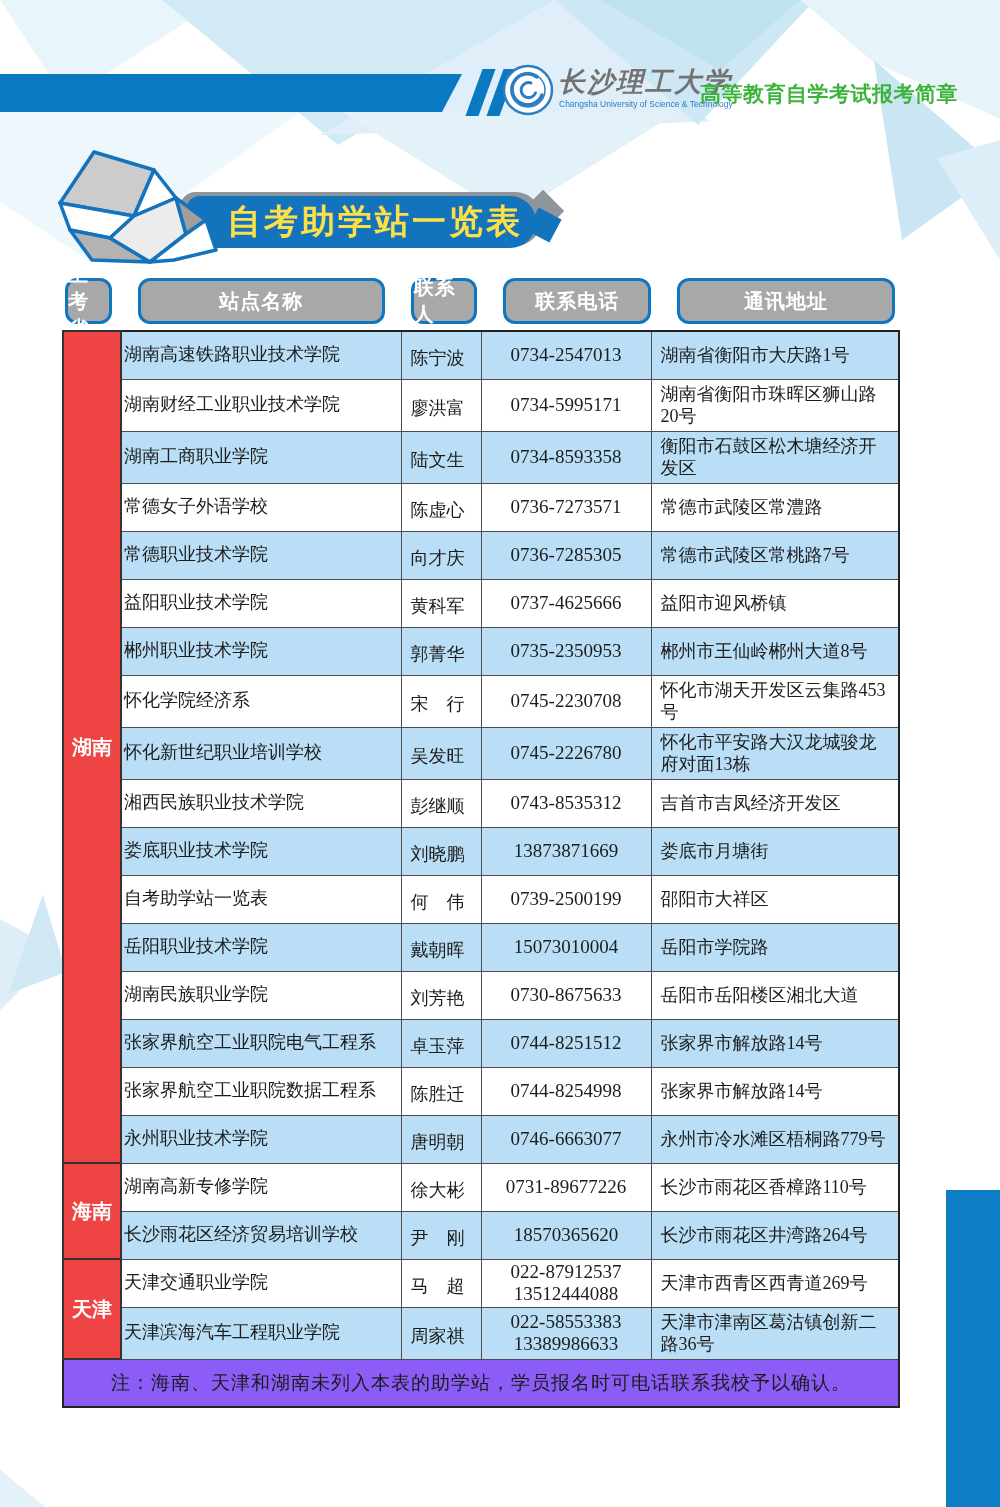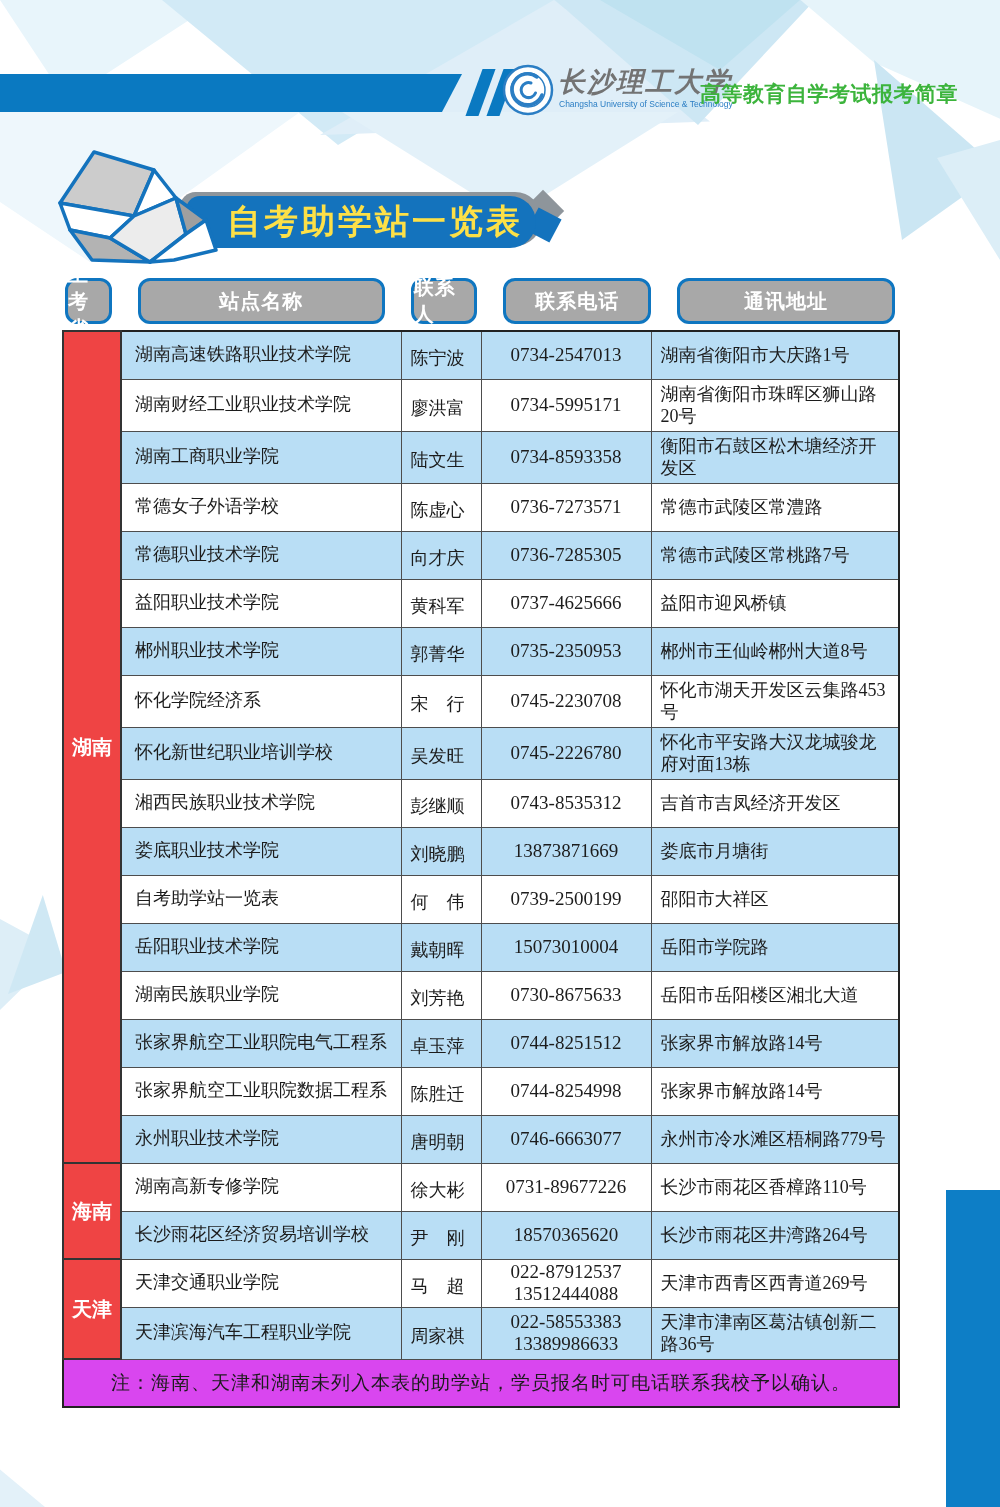--- a/index.html
+++ b/index.html
@@ -41,28 +41,28 @@
 
   
   #table-wrap{position:absolute;left:62px;top:330px;width:836px;}
   table{border-collapse:collapse;width:836px;table-layout:fixed;
         font-family:"Liberation Serif","DejaVu Serif",serif;}
   td{border:1.6px solid #4d4d4d;color:#1c1c1c;}
   table{border:2.5px solid #222222;}
   tr{height:48px;}
   td.province{background:#a8a8a8;color:#ffffff;font-weight:bold;font-size:20px;text-align:center;
               font-family:"DejaVu Sans","Liberation Sans",sans-serif;border:2px solid #333;}
-  td.name{font-size:18px;padding:2px 4px 2px 13px;line-height:1.2;}
+  td.name{font-size:18px;padding:2px 4px 2px 2px;line-height:1.2;}
   td.contact{font-size:18px;padding:8px 2px 2px 9px;}
   td.phone{font-size:19px;text-align:center;white-space:pre-line;line-height:1.15;}
   td.address{font-size:18px;padding:3px 4px 3px 9px;line-height:1.25;}
   tr.row-blue td{background:#b9def5;}
   tr.row-white td{background:#ffffff;}
   tr td.province{background:#ef4444;}
-  td.note{background:#d946ef;font-size:19px;text-align:center;height:44px;letter-spacing:1px;
+  td.note{background:#8b5cf6;font-size:19px;text-align:center;height:44px;letter-spacing:1px;
           font-family:"Liberation Serif","DejaVu Serif",serif;}
 
   
   #side-bar{position:absolute;left:946px;top:1190px;width:54px;height:317px;background:#0d7ec6;}
 </style>
 </head>
 <body>
 
 <div id="page">
 

